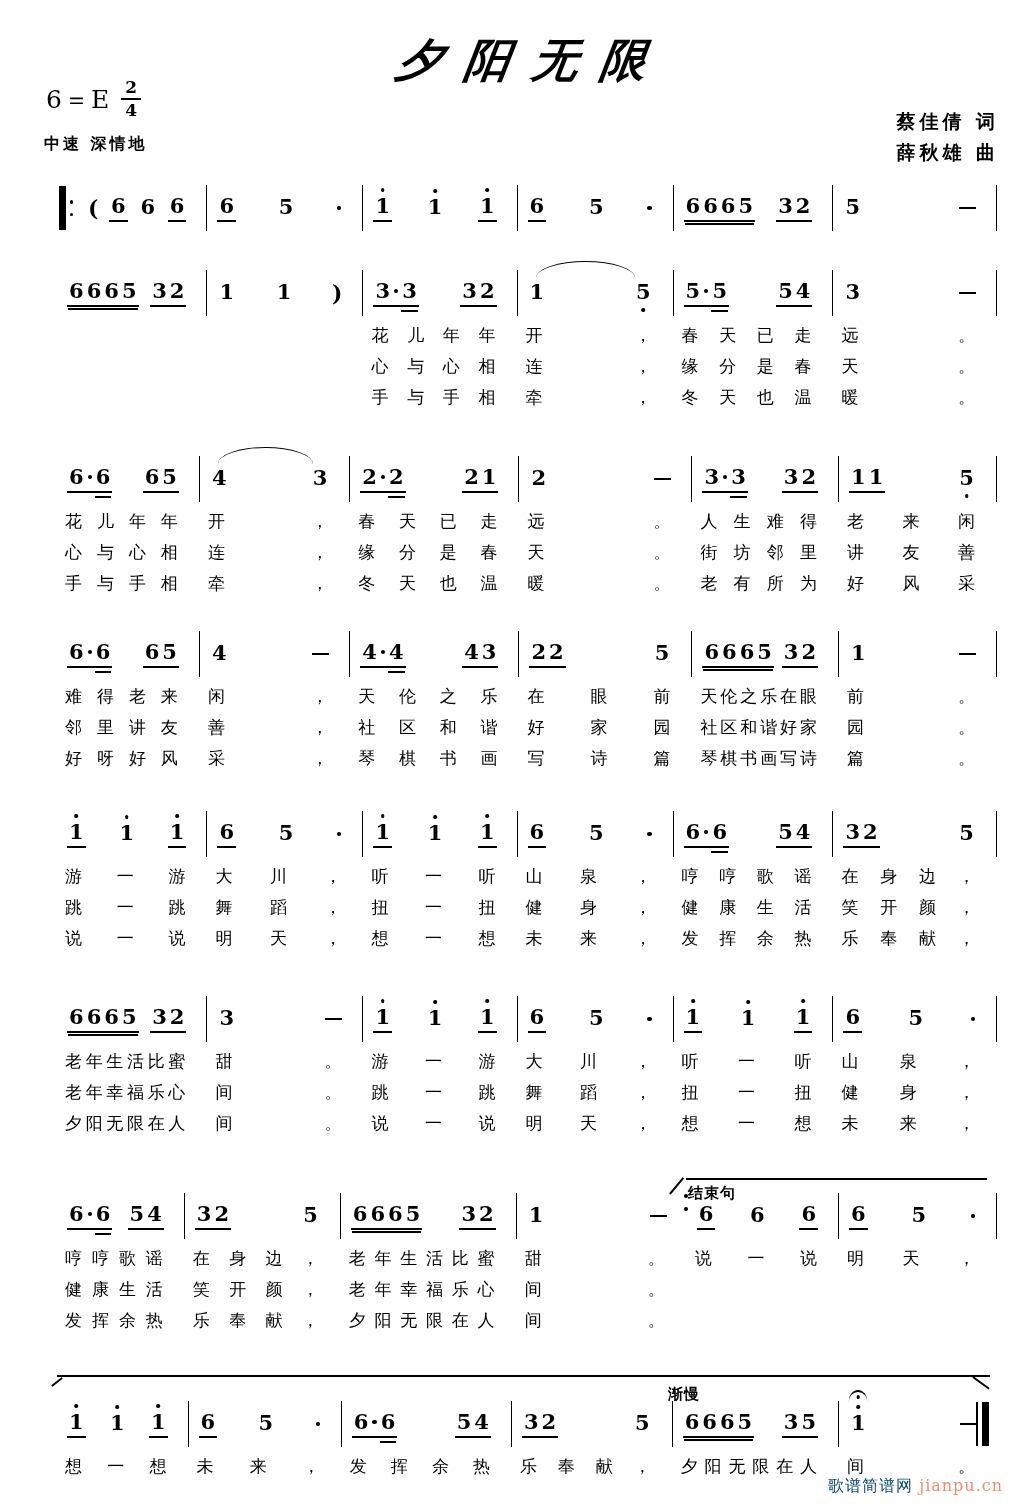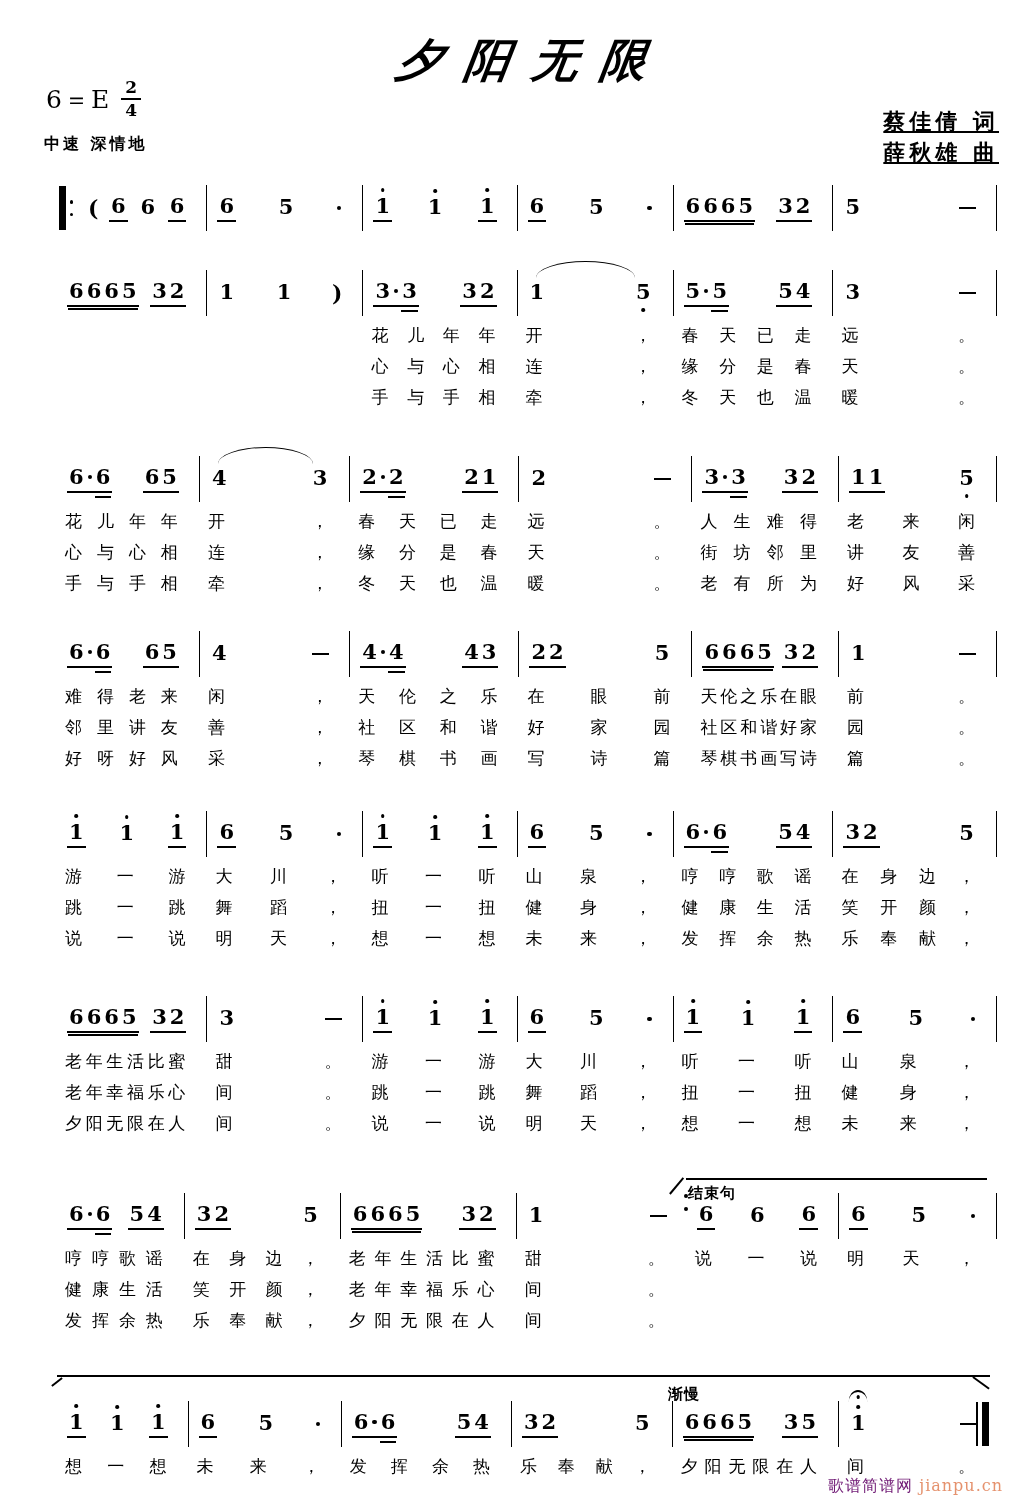--- a/index.html
+++ b/index.html
@@ -8,22 +8,22 @@
 
   
   .title{position:absolute;left:50%;top:30px;transform:translateX(-44%) skewX(-8deg);
          font-size:46px;font-weight:bold;font-style:italic;letter-spacing:22px;white-space:nowrap;}
   .keyrow{position:absolute;left:46px;top:78px;display:flex;align-items:center;gap:10px;}
   .keysig{font-size:25px;letter-spacing:2px;}
   .frac{display:inline-flex;flex-direction:column;align-items:center;font-size:17px;font-weight:bold;line-height:19px;}
   .frac .num{border-bottom:2px solid #000;padding:0 4px 1px;}
   .frac .den{padding-top:1px;}
   .tempo{position:absolute;left:44px;top:134px;font-size:16px;font-weight:bold;letter-spacing:3px;}
-  .credits{position:absolute;right:32px;top:106px;text-align:left;font-size:22px;font-weight:600;
-           letter-spacing:4px;line-height:31px;text-decoration:underline;}
+  .credits{position:absolute;right:32px;top:106px;text-align:left;font-size:19px;font-weight:600;
+           letter-spacing:4px;line-height:31px;}
 
   
   .system{position:absolute;left:57px;width:940px;}
   .notes-row{display:flex;height:46px;}
   .m{position:relative;display:flex;align-items:center;justify-content:space-between;
      padding:0 20px 0 10px;border-right:1.6px solid #000;box-sizing:border-box;}
   .m.nobar{border-right:none;}
   .grp{position:relative;display:inline-flex;align-items:flex-end;gap:3px;padding:0 2px 2px;}
   .grp.u1,.grp.u2{border-bottom:2px solid #000;}
   .grp.u2::after{content:"";position:absolute;left:1px;right:1px;bottom:-4.5px;height:2px;background:#000;}
@@ -65,21 +65,21 @@
   .ending-label{position:absolute;left:688px;top:1184px;font-size:15px;font-weight:bold;letter-spacing:1px;}
   .ebr2{position:absolute;left:57px;top:1375px;width:933px;height:1.7px;background:#000;}
   .ebr2-ltick{position:absolute;left:49px;top:1377px;width:13px;height:1.7px;background:#000;
               transform:rotate(-38deg);transform-origin:right center;}
   .ebr2-rtick{position:absolute;left:973px;top:1376px;width:20px;height:1.7px;background:#000;
               transform:rotate(36deg);transform-origin:left center;}
   .rit-label{position:absolute;left:668px;top:1385px;font-size:15px;font-weight:bold;letter-spacing:1px;}
 
   .watermark{position:absolute;right:28px;top:1476px;font-size:16px;letter-spacing:1px;
              font-family:"DejaVu Serif",serif;}
-  .wm-site{color:#701a75;}
+  .wm-site{color:#0c4a6e;}
   .wm-url{color:#e5926e;text-decoration:none;}
 </style>
 </head>
 <body>
 
 <div id="page">
   <div class="title">夕阳无限</div>
 
   <div class="keyrow">
     <span class="keysig">6＝E</span>

